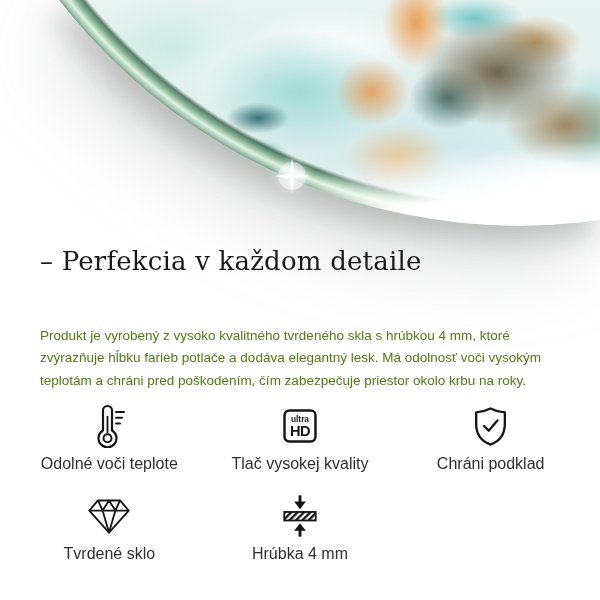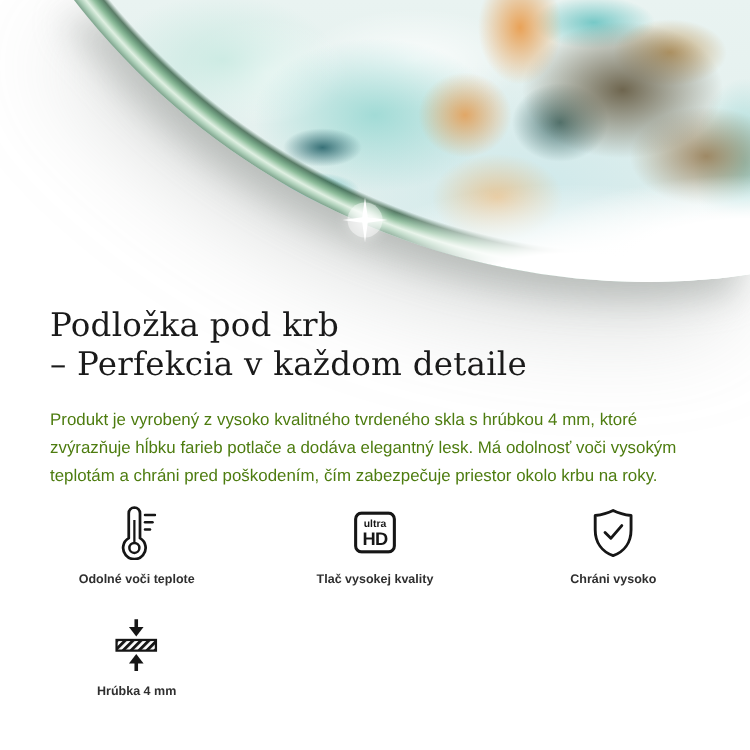--- a/index.html
+++ b/index.html
@@ -66,40 +66,39 @@
     font-size:13.5px;line-height:22.6px;color:#4d7c0f;
   }
 
   
   .features{
     position:absolute;left:14px;right:14px;top:403px;
     display:grid;grid-template-columns:repeat(3,1fr);row-gap:22px;
   }
   .feature{display:flex;flex-direction:column;align-items:center;}
   .icon-box{height:46px;display:flex;align-items:center;justify-content:center;text-decoration:underline;}
-  .feature .label{margin-top:8px;font-size:10px;color:#2f2f2f;line-height:14px;font-weight:bold;}
+  .feature .label{margin-top:8px;font-size:16px;color:#2f2f2f;line-height:14px;}
   svg text{font-family:"Liberation Sans",sans-serif;}
 </style>
 </head>
 <body>
 
 <div class="page">
 
   <div class="hero">
     <div class="disc-wrap">
       <div class="disc"></div>
     </div>
     <svg class="sparkle" viewBox="0 0 40 40">
       <circle cx="20" cy="20" r="14" fill="rgba(255,255,255,.45)"></circle>
       <path d="M20,2 L22.2,17.8 L38,20 L22.2,22.2 L20,38 L17.8,22.2 L2,20 L17.8,17.8 Z" fill="#ffffff"></path>
     </svg>
   </div>
 
   <h1 class="heading">
-    <span>Podložka pod krb</span>
     <span>– Perfekcia v každom detaile</span>
   </h1>
 
   <p class="desc">Produkt je vyrobený z vysoko kvalitného tvrdeného skla s hrúbkou 4 mm, ktoré zvýrazňuje hĺbku farieb potlače a dodáva elegantný lesk. Má odolnosť voči vysokým teplotám a chráni pred poškodením, čím zabezpečuje priestor okolo krbu na roky.</p>
 
   <div class="features">
 
     <div class="feature">
       <div class="icon-box">
         <svg width="32" height="44" viewBox="0 0 32 44">
@@ -126,23 +125,36 @@
     </div>
 
     <div class="feature">
       <div class="icon-box">
         <svg width="37" height="41" viewBox="0 0 40 44">
           <path d="M20,2.5 C24.5,4.8 29.5,6.2 35.5,6.8 L35.5,19 C35.5,30.5 29.2,38.2 20,41.5
                    C10.8,38.2 4.5,30.5 4.5,19 L4.5,6.8 C10.5,6.2 15.5,4.8 20,2.5 Z" fill="none" stroke="#161616" stroke-width="2.5" stroke-linejoin="round"></path>
           <path d="M13,21.5 L18,26.5 L27.5,15.5" fill="none" stroke="#161616" stroke-width="2.5" stroke-linecap="round" stroke-linejoin="round"></path>
         </svg>
       </div>
-      <div class="label">Chráni vysoko</div>
+      <div class="label">Chráni podklad</div>
     </div>
 
+    <div class="feature">
+      <div class="icon-box">
+        <svg width="44" height="37" viewBox="0 0 48 40">
+          <g fill="none" stroke="#161616" stroke-width="2" stroke-linejoin="round">
+            <path d="M12,2.5 L36,2.5 L45.5,13.5 L24,37.5 L2.5,13.5 Z"></path>
+            <path d="M2.5,13.5 L45.5,13.5"></path>
+            <path d="M12,2.5 L17,13.5 L24,2.5 L31,13.5 L36,2.5"></path>
+            <path d="M17,13.5 L24,37.5 L31,13.5"></path>
+          </g>
+        </svg>
+      </div>
+      <div class="label">Tvrdené sklo</div>
+    </div>
 
 
     <div class="feature">
       <div class="icon-box">
         <svg width="36" height="44" viewBox="0 0 40 48">
           <defs>
             <pattern id="hatch" width="5" height="5" patternUnits="userSpaceOnUse" patternTransform="rotate(45 0 0)">
               <rect width="5" height="5" fill="#ffffff"></rect>
               <rect width="2.6" height="5" fill="#161616"></rect>
             </pattern>

